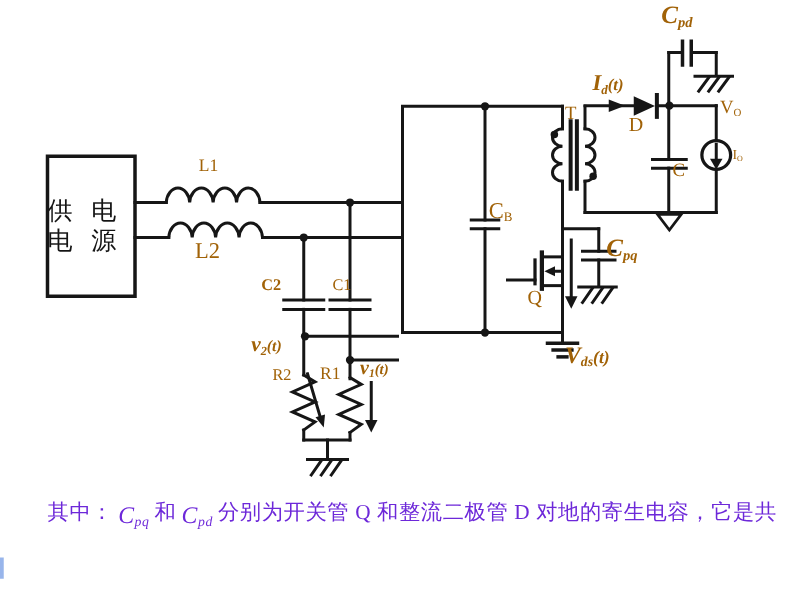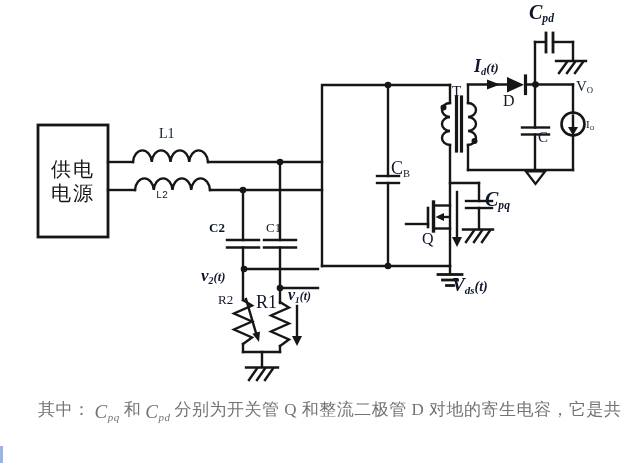--- a/index.html
+++ b/index.html
@@ -1,30 +1,30 @@
 <!DOCTYPE html>
 <html><head>
 <meta charset="utf-8">
 <style>
   html,body{margin:0;padding:0;background:#ffffff;}
   .stage{
     position:relative;width:640px;height:471px;background:#fff;
     font-family:"Liberation Serif","DejaVu Serif",serif;overflow:hidden;color:#141414;
   }
   .stage svg{position:absolute;left:0;top:0;}
-  .lbl{position:absolute;white-space:nowrap;line-height:1;color:#0f172a;}
+  .lbl{position:absolute;white-space:nowrap;line-height:1;color:#a16207;}
   .it{font-style:italic;font-weight:bold;}
   .sub{font-size:0.58em;vertical-align:-0.28em;}
   .paren{font-style:italic;font-weight:bold;font-size:0.74em;}
   .supply-text{
     position:absolute;left:38px;top:125px;width:70px;height:112px;
-    display:flex;flex-direction:column;justify-content:center;align-items:center;
+    display:flex;justify-content:center;align-items:center;
     font-size:20px;letter-spacing:2px;line-height:24px;
   }
-  .caption{position:absolute;font-size:17px;color:#737373;letter-spacing:0.5px;}
+  .caption{position:absolute;font-size:17px;color:#6d28d9;letter-spacing:0.5px;}
   .cap-f{position:relative;top:3px;font-style:italic;font-size:19px;margin:0 4px;}
   .cap-f .sub{font-size:11px;font-style:italic;}
   .artifact{position:absolute;left:0;top:446px;width:3px;height:17px;background:#7ea3e6;opacity:0.8;}
 </style>
 </head>
 <body>
 
 <div class="stage">
 
   <svg width="640" height="471" viewBox="0 0 640 471" fill="none" stroke="#161616" stroke-width="2.4" stroke-linecap="square">
@@ -209,25 +209,25 @@
       <circle cx="535.5" cy="84.5" r="3.3"></circle>
     </g>
   </svg>
 
   <div class="supply-text">
     <div>供电</div>
     <div>电源</div>
   </div>
 
   <span class="lbl" style="left:159px;top:127px;font-size:14px;">L1</span>
-  <span class="lbl" style="left:156px;top:191px;font-size:10px;font-family:Liberation Mono, monospace;">L2</span>
+  <span class="lbl" style="left:156px;top:191px;font-size:18px;">L2</span>
   <span class="lbl" style="left:209px;top:221px;font-size:13px;font-weight:bold;">C2</span>
   <span class="lbl" style="left:266px;top:221px;font-size:13px;">C1</span>
   <span class="lbl" style="left:218px;top:293px;font-size:13px;">R2</span>
-  <span class="lbl" style="left:256px;top:293px;font-size:18px;">R1</span>
+  <span class="lbl" style="left:256px;top:293px;font-size:14px;">R1</span>
   <span class="lbl" style="left:452px;top:84px;font-size:15px;">T</span>
   <span class="lbl" style="left:422px;top:231px;font-size:16px;">Q</span>
   <span class="lbl" style="left:503px;top:93px;font-size:16px;">D</span>
   <span class="lbl" style="left:538px;top:130px;font-size:15px;">C</span>
 
   <span class="lbl" style="left:391px;top:159px;font-size:18px;"><span>C</span><span class="sub">B</span></span>
 
   <span class="lbl it" style="left:485px;top:189px;font-size:20px;font-style:italic;"><span>C</span><span class="sub">pq</span></span>
 
   <span class="lbl it" style="left:529px;top:2px;font-size:20px;"><span>C</span><span class="sub">pd</span></span>

